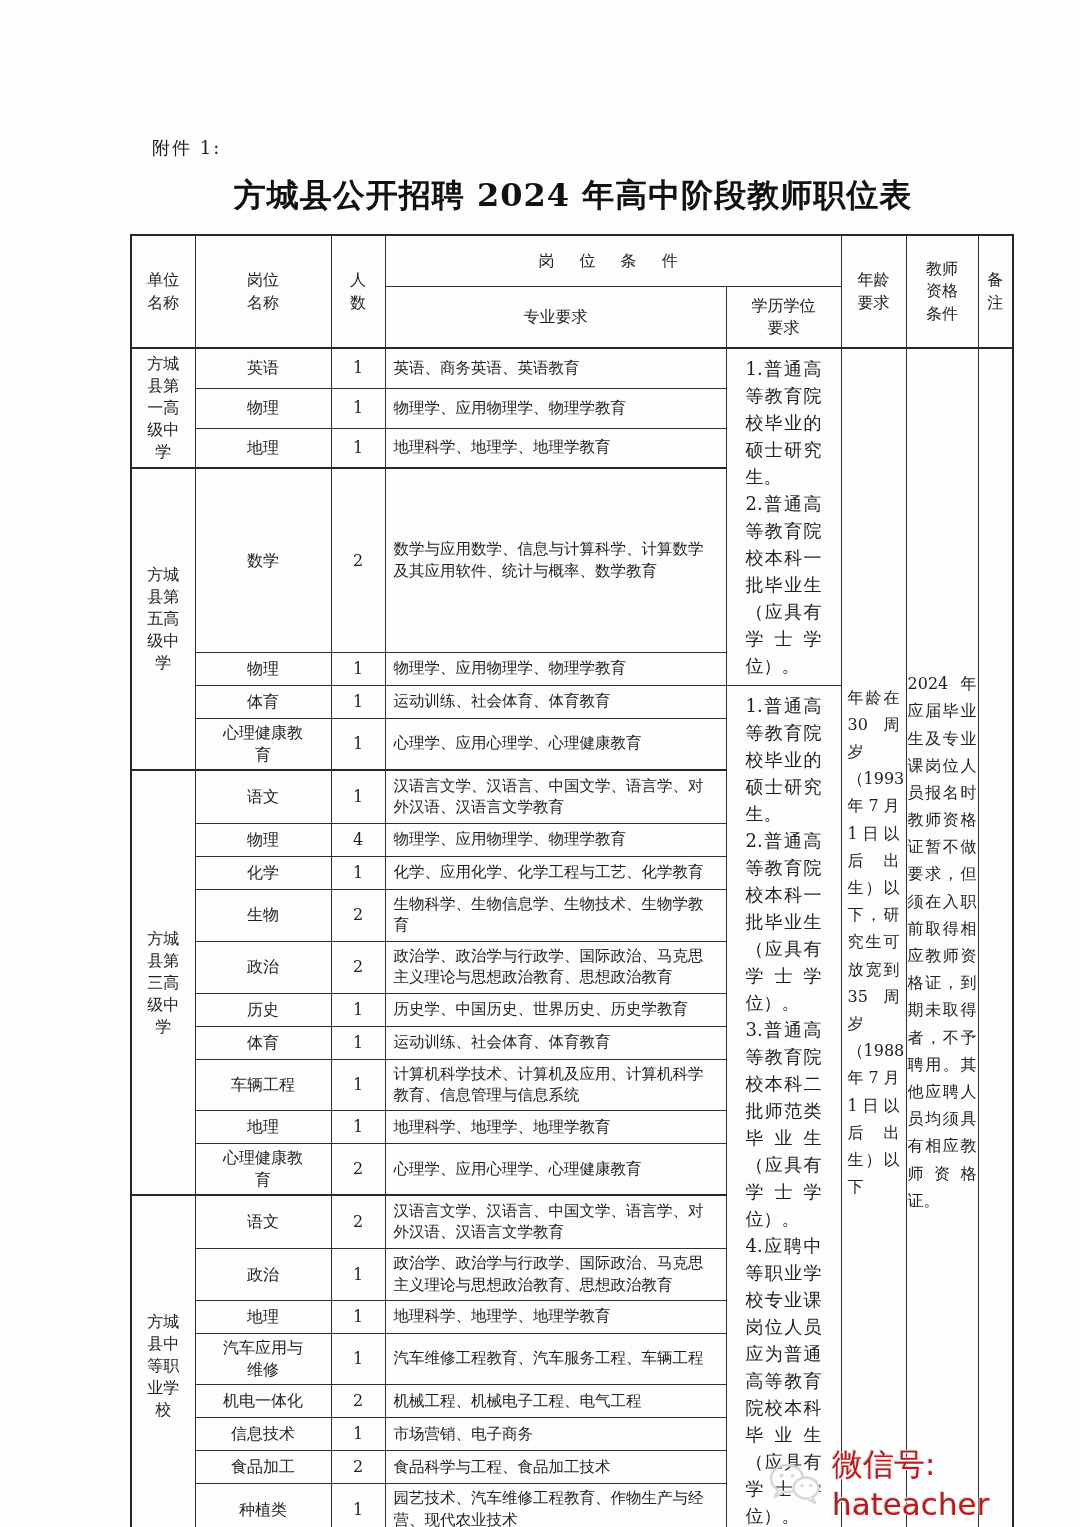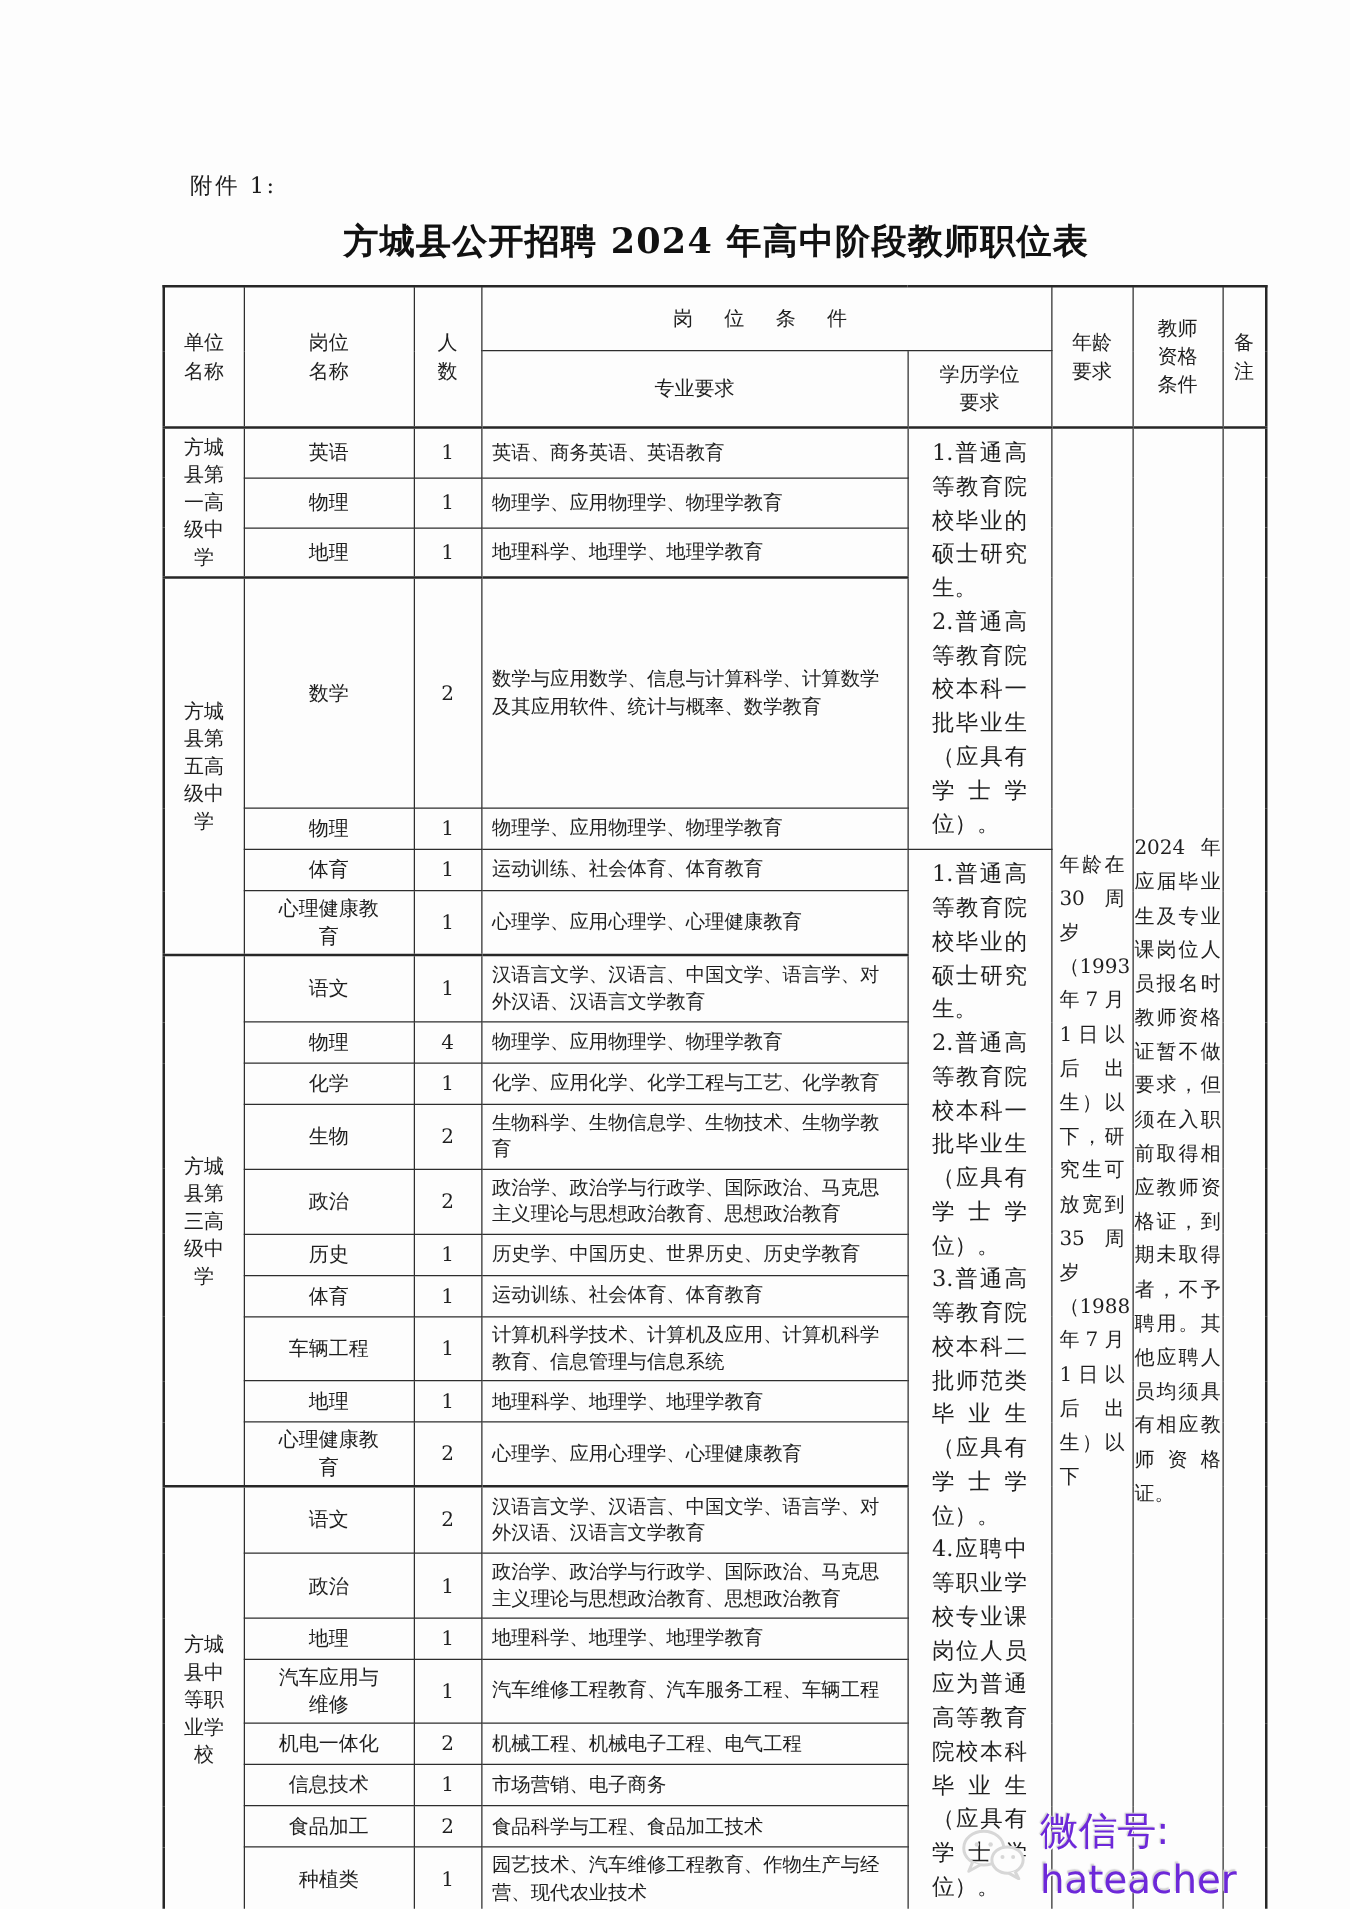--- a/index.html
+++ b/index.html
@@ -4,21 +4,21 @@
 <style>
   html,body{margin:0;padding:0;}
   body{
     width:1080px;height:1527px;position:relative;
     background:#fdfdfd;color:#1c1c1c;
     font-family:"DejaVu Serif","Liberation Serif",serif;
   }
   .sheet{position:absolute;left:130px;top:130px;width:886px;}
   .attachment{font-size:18px;margin:6px 0 14px 22px;letter-spacing:2px;}
   .doc-title{
-    font-size:28px;font-weight:bold;text-align:center;
+    font-size:32px;font-weight:bold;text-align:center;
     letter-spacing:1px;margin:0 0 16px 0;color:#111;
   }
   table.positions{
     border-collapse:collapse;table-layout:fixed;width:882px;
     border:2.5px solid #272727;font-size:16px;
   }
   col.c-unit{width:64px}col.c-post{width:136px}col.c-count{width:54px}
   col.c-major{width:341px}col.c-degree{width:115px}col.c-age{width:65px}
   col.c-cert{width:72px}col.c-remark{width:35px}
   th,td{
@@ -40,21 +40,21 @@
   td.age,td.cert{
     text-align:justify;padding:6px 6px;line-height:1.7;
   }
   td.cert{padding:6px 1px;}
   tbody tr{height:33px;}
   tr.group-start td{border-top:2.5px solid #272727;}
   tr.total-row td{border-top:2.5px solid #272727;height:40px;}
   td.total-label{letter-spacing:4px;text-decoration:underline;}
   .watermark{
     position:absolute;left:768px;top:1444px;display:flex;align-items:center;gap:12px;
-    color:#6d28d9;font-size:31px;
+    color:#b91c1c;font-size:31px;
     font-family:"DejaVu Sans","Liberation Sans",sans-serif;
     text-shadow:1px 1px 0 #ffffff,-1px -1px 1px #cfcfcf;
     user-select:none;
   }
   .watermark svg{display:block;}
 </style>
 </head>
 <body>
 
 <div class="sheet">

